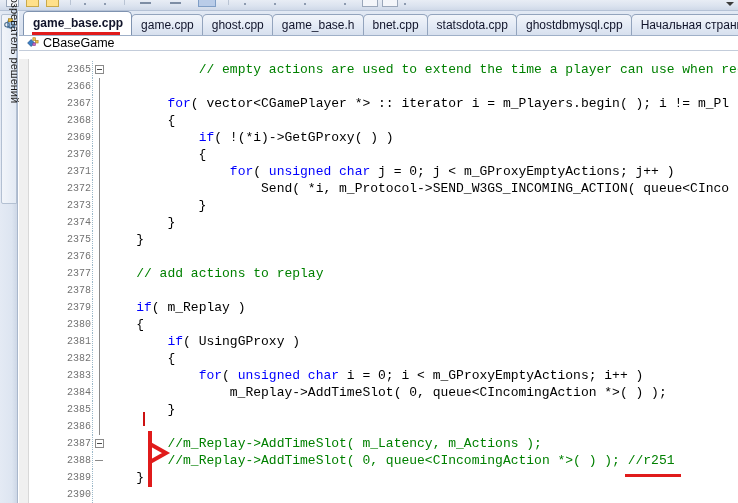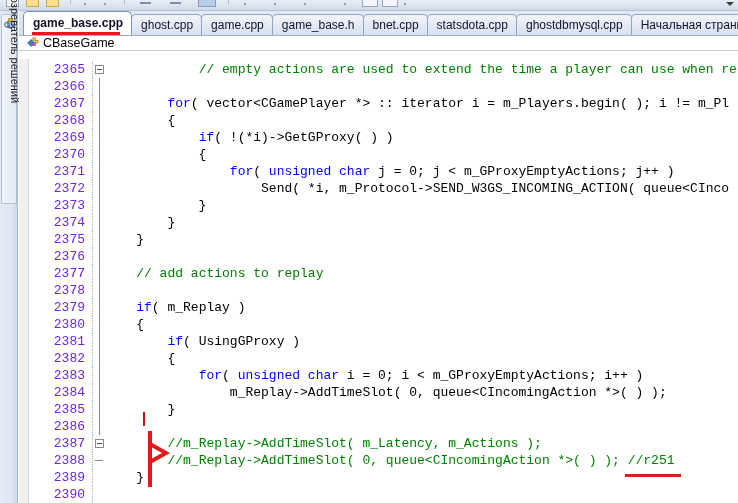--- a/index.html
+++ b/index.html
@@ -196,26 +196,26 @@
     width: 719px;
   }
   .row {
     position: relative;
     height: 17px;
     line-height: 17px;
     white-space: pre;
   }
   .lineno {
     position: absolute;
-    left: 10px;
+    left: 16px;
     width: 56px;
     text-align: right;
     font-family: "Liberation Mono", monospace;
-    font-size: 13px;
-    color: #6d28d9;
+    font-size: 10px;
+    color: #737373;
   }
   .fold-rail {
     position: absolute;
     left: 73px;
     top: 0;
     width: 1px;
     height: 17px;
     border-left: 1px dotted #9bb8c9;
   }
   .codetext {
@@ -322,22 +322,22 @@
       <circle cx="4" cy="9" r="3" fill="none" stroke="#4a6b8a" stroke-width="1.4"></circle>
       <line x1="6" y1="11" x2="9" y2="14" stroke="#4a6b8a" stroke-width="1.6"></line>
     </svg>
     <div class="left-dock-label">Обозреватель решений</div>
   </div>
 </div>
 
 <div class="tabbar">
   <div class="tabs" id="tabs-container">
       <div class="tab active">game_base.cpp</div>
+      <div class="tab">game.cpp</div>
       <div class="tab">ghost.cpp</div>
-      <div class="tab">game.cpp</div>
       <div class="tab">game_base.h</div>
       <div class="tab">bnet.cpp</div>
       <div class="tab">statsdota.cpp</div>
       <div class="tab">ghostdbmysql.cpp</div>
       <div class="tab">Начальная страница</div>
     </div>
 </div>
 <div class="tab-underline"></div>
 
 <div class="navbar">

